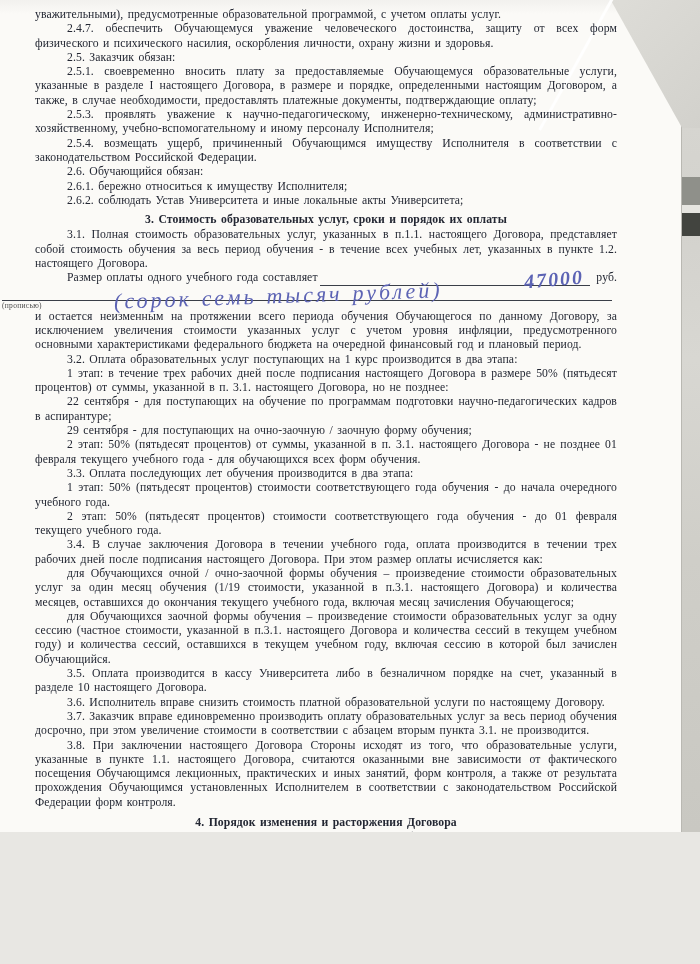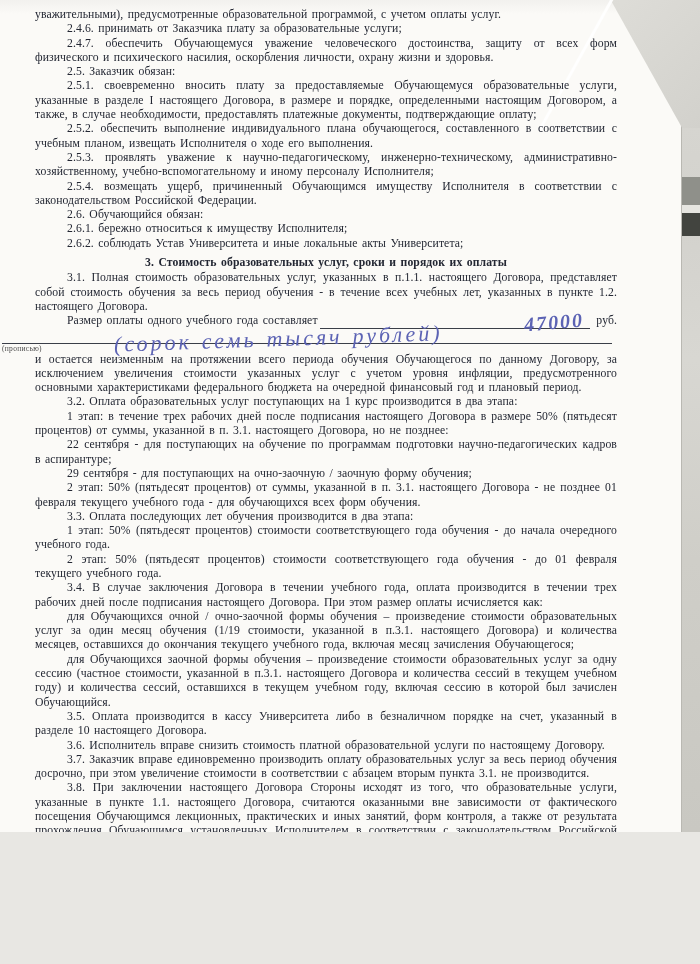--- a/index.html
+++ b/index.html
@@ -66,25 +66,23 @@
   <div class="band-gap"></div>
   <div class="band-mid"></div>
   <div class="band-dark"></div>
   <div class="page-notch"></div>
   <div class="bottom-strip"></div>
   <div class="speck" style="left:506px;top:82px;"></div>
   <div class="speck" style="left:514px;top:86px;"></div>
 
   <div class="content">
     <p class="para">уважительными), предусмотренные образовательной программой, с учетом оплаты услуг.</p>
-    <p class="ind">2.4.6. принимать от Заказчика плату за образовательные услуги;</p>
     <p class="ind">2.4.7. обеспечить Обучающемуся уважение человеческого достоинства, защиту от всех форм физического и психического насилия, оскорбления личности, охрану жизни и здоровья.</p>
     <p class="ind">2.5. Заказчик обязан:</p>
     <p class="ind">2.5.1. своевременно вносить плату за предоставляемые Обучающемуся образовательные услуги, указанные в разделе I настоящего Договора, в размере и порядке, определенными настоящим Договором, а также, в случае необходимости, предоставлять платежные документы, подтверждающие оплату;</p>
-    <p class="ind">2.5.2. обеспечить выполнение индивидуального плана  обучающегося, составленного  в соответствии с учебным планом, извещать Исполнителя о ходе его выполнения.</p>
     <p class="ind">2.5.3. проявлять уважение к научно-педагогическому, инженерно-техническому, административно-хозяйственному, учебно-вспомогательному и иному персоналу Исполнителя;</p>
     <p class="ind">2.5.4. возмещать ущерб, причиненный Обучающимся имуществу Исполнителя в соответствии с законодательством Российской Федерации.</p>
     <p class="ind">2.6. Обучающийся обязан:</p>
     <p class="ind">2.6.1.  бережно относиться к имуществу Исполнителя;</p>
     <p class="ind">2.6.2.  соблюдать Устав Университета и иные локальные акты Университета;</p>
 
     <p class="hd hd3">3. Стоимость образовательных услуг, сроки и порядок их оплаты</p>
     <p class="ind">3.1. Полная стоимость образовательных услуг, указанных в п.1.1. настоящего Договора, представляет собой стоимость обучения за весь период обучения - в течение всех учебных лет, указанных в пункте 1.2. настоящего Договора.</p>
 
     <div class="payrow1">

